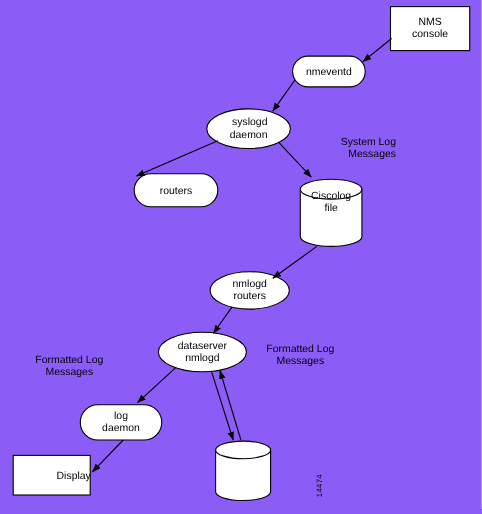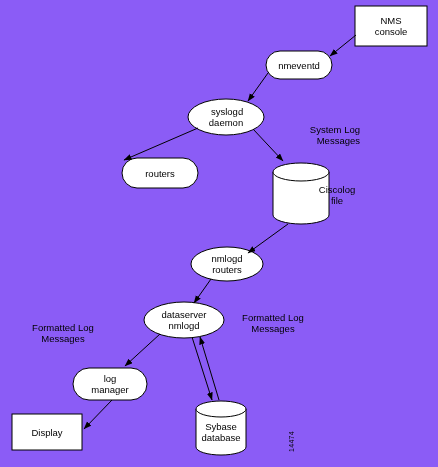--- a/index.html
+++ b/index.html
@@ -101,31 +101,29 @@
     <line x1="219" y1="400" x2="200" y2="337" stroke="#000000" stroke-width="1" marker-end="url(#arrow)"></line>
     <line x1="112" y1="400" x2="84" y2="429" stroke="#000000" stroke-width="1" marker-end="url(#arrow)"></line>
   </svg>
 
   <div class="node-label" style="left:355px; top:6px; width:72px; height:40px;">NMS
 console</div>
   <div class="node-label" style="left:266px; top:51px; width:66px; height:28px;">nmeventd</div>
   <div class="node-label" style="left:188px; top:99px; width:76px; height:36px;text-align:right;">syslogd
 daemon</div>
   <div class="node-label" style="left:122px; top:158px; width:76px; height:30px;">routers</div>
-  <div class="node-label" style="left:273px; top:177px; width:56px; height:36px;margin-left:36px;">Ciscolog
+  <div class="node-label" style="left:273px; top:166px; width:56px; height:36px;">Ciscolog
 file</div>
   <div class="node-label" style="left:191px; top:247px; width:72px; height:34px;">nmlogd
 routers</div>
   <div class="node-label" style="left:144px; top:302px; width:80px; height:36px;">dataserver
 nmlogd</div>
   <div class="node-label" style="left:73px; top:368px; width:74px; height:32px;">log
-manager</div>
-  <div class="node-label" style="left:196px; top:414px; width:50px; height:36px;">Sybase
-database</div>
-  <div class="node-label" style="left:12px; top:414px; width:70px; height:36px;">Display</div>
+daemon</div>
+  <div class="node-label" style="left:12px; top:414px; width:70px; height:36px;padding-left:20px;">Display</div>
 
   <div class="free-label" style="left:276px; top:124px; width:84px;text-align:right;">System Log
 Messages</div>
   <div class="free-label" style="left:228px; top:312px; width:90px;">Formatted Log
 Messages</div>
   <div class="free-label" style="left:18px; top:322px; width:90px;">Formatted Log
 Messages</div>
 
   <div class="corner-label" style="left:288px; top:452px;">14474</div>
 

